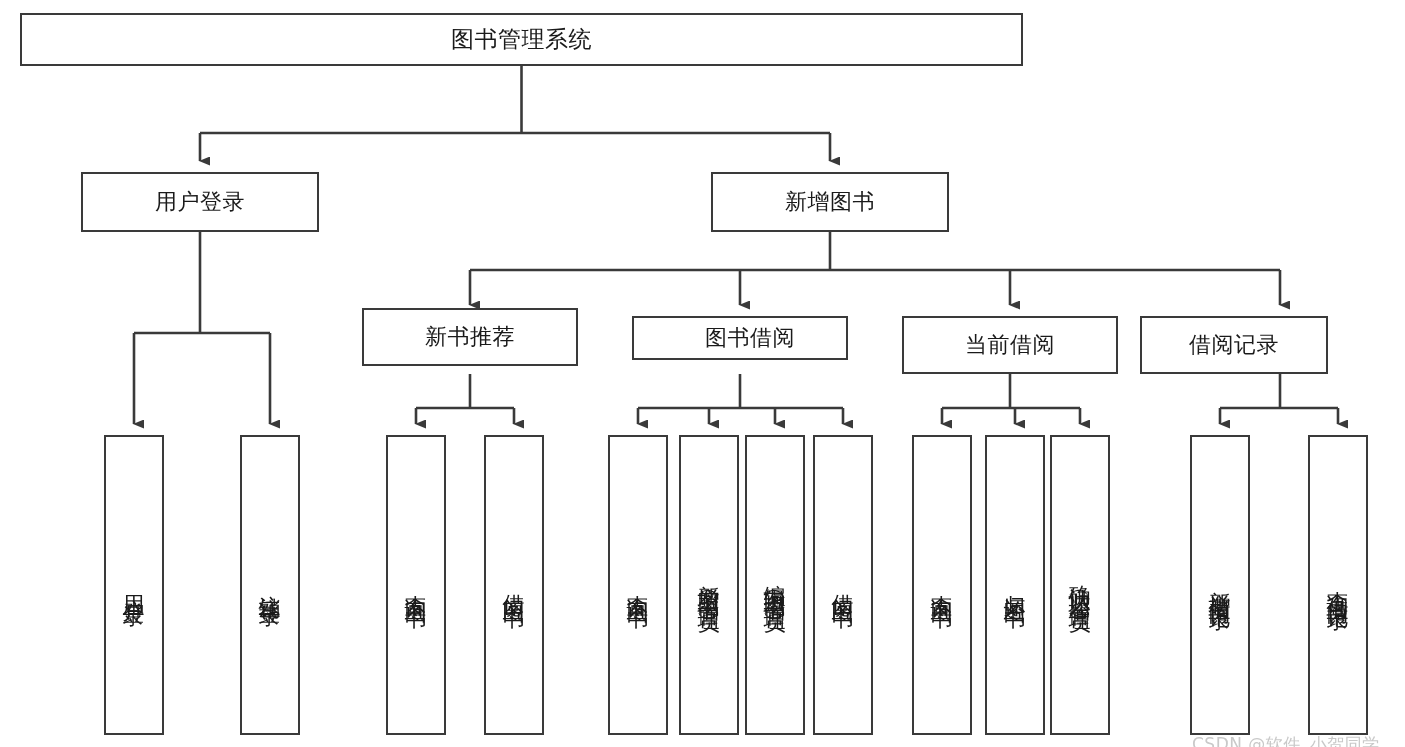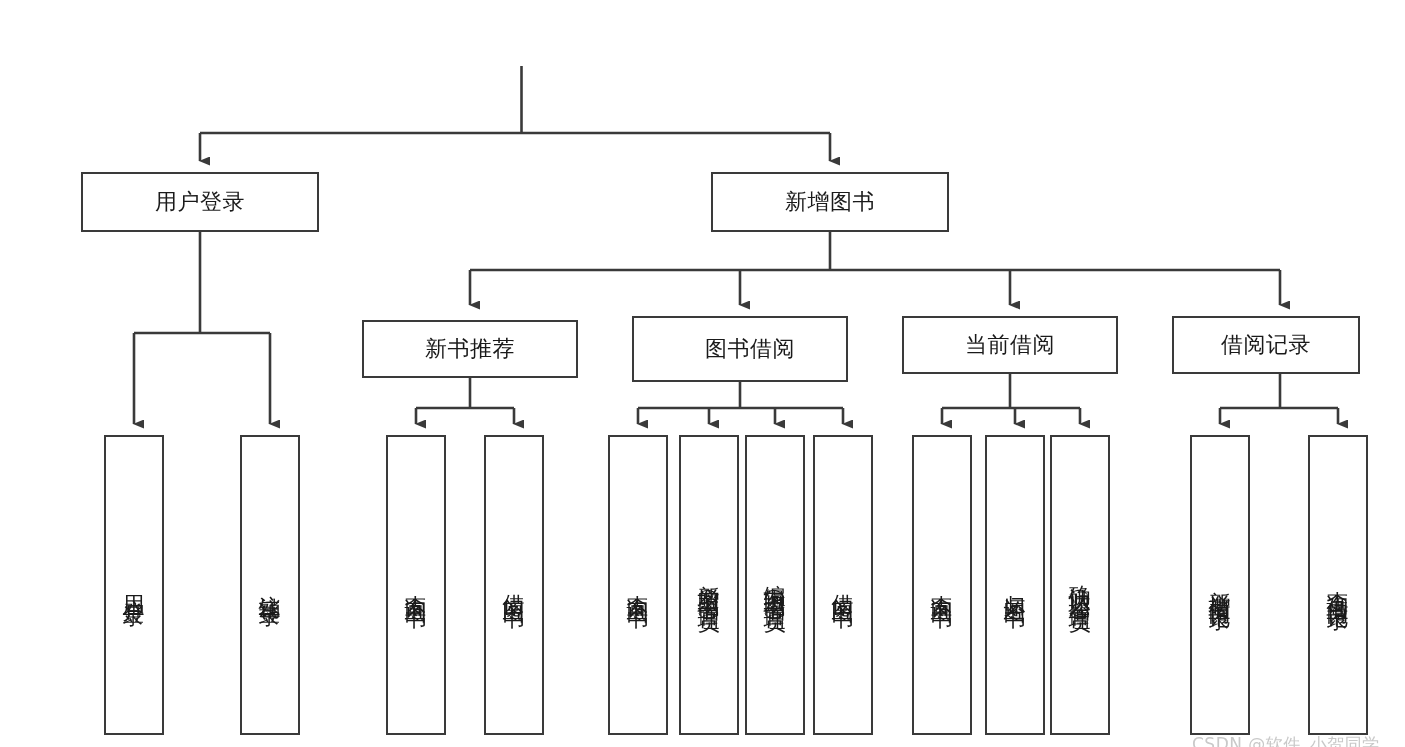--- a/index.html
+++ b/index.html
@@ -114,41 +114,44 @@
         <path d="M 942 408 L 942 424" marker-end="url(#arrowhead)"></path>
         <path d="M 1015 408 L 1015 424" marker-end="url(#arrowhead)"></path>
         <path d="M 1080 408 L 1080 424" marker-end="url(#arrowhead)"></path>
         <path d="M 1280 374 L 1280 408"></path>
         <path d="M 1220 408 L 1338 408"></path>
         <path d="M 1220 408 L 1220 424" marker-end="url(#arrowhead)"></path>
         <path d="M 1338 408 L 1338 424" marker-end="url(#arrowhead)"></path>
       </g>
   </svg>
 
+  <div class="node-box h-node root-node" id="node-root" style="left: 20px; top: 13px; width: 1003px; height: 53px;">
+    <span class="node-label">图书管理系统</span>
+  </div>
 
   <div id="level2-container">
       <div class="node-box h-node" style="left: 81px; top: 172px; width: 238px; height: 60px;">
         <span class="node-label">用户登录</span>
       </div>
       <div class="node-box h-node" style="left: 711px; top: 172px; width: 238px; height: 60px;">
         <span class="node-label">新增图书</span>
       </div>
     </div>
 
   <div id="level3-container">
-      <div class="node-box h-node" style="left: 362px; top: 320px; width: 216px; height: 58px;">
+      <div class="node-box h-node" style="left: 362px; top: 308px; width: 216px; height: 58px;">
         <span class="node-label">新书推荐</span>
       </div>
-      <div class="node-box h-node" style="left: 632px; top: 316px; width: 216px; height: 66px; padding-left: 20px;">
+      <div class="node-box h-node" style="left: 632px; top: 316px; width: 216px; height: 44px; padding-left: 20px;">
         <span class="node-label">图书借阅</span>
       </div>
       <div class="node-box h-node" style="left: 902px; top: 316px; width: 216px; height: 58px; justify-content: center;">
         <span class="node-label">当前借阅</span>
       </div>
-      <div class="node-box h-node" style="left: 1172px; top: 316px; width: 188px; height: 58px;">
+      <div class="node-box h-node" style="left: 1140px; top: 316px; width: 188px; height: 58px;">
         <span class="node-label">借阅记录</span>
       </div>
     </div>
 
   <div id="leaves-container">
       <div class="node-box v-node" style="left: 104px; top: 435px; width: 60px; height: 300px;">
         <span class="node-label">用户登录</span>
       </div>
       <div class="node-box v-node" style="left: 240px; top: 435px; width: 60px; height: 300px;">
         <span class="node-label">注销登录</span>

